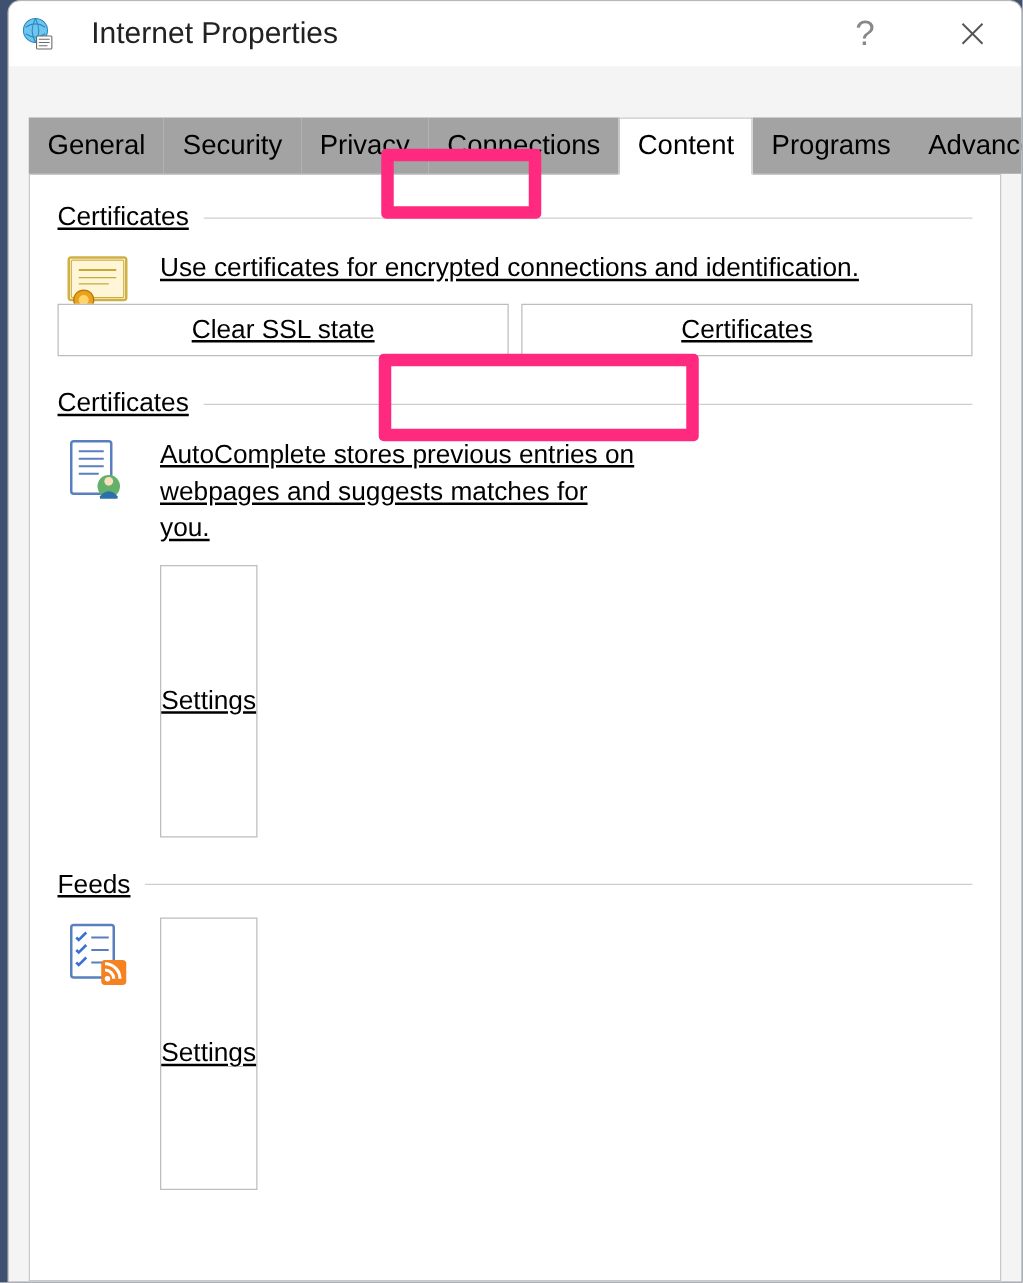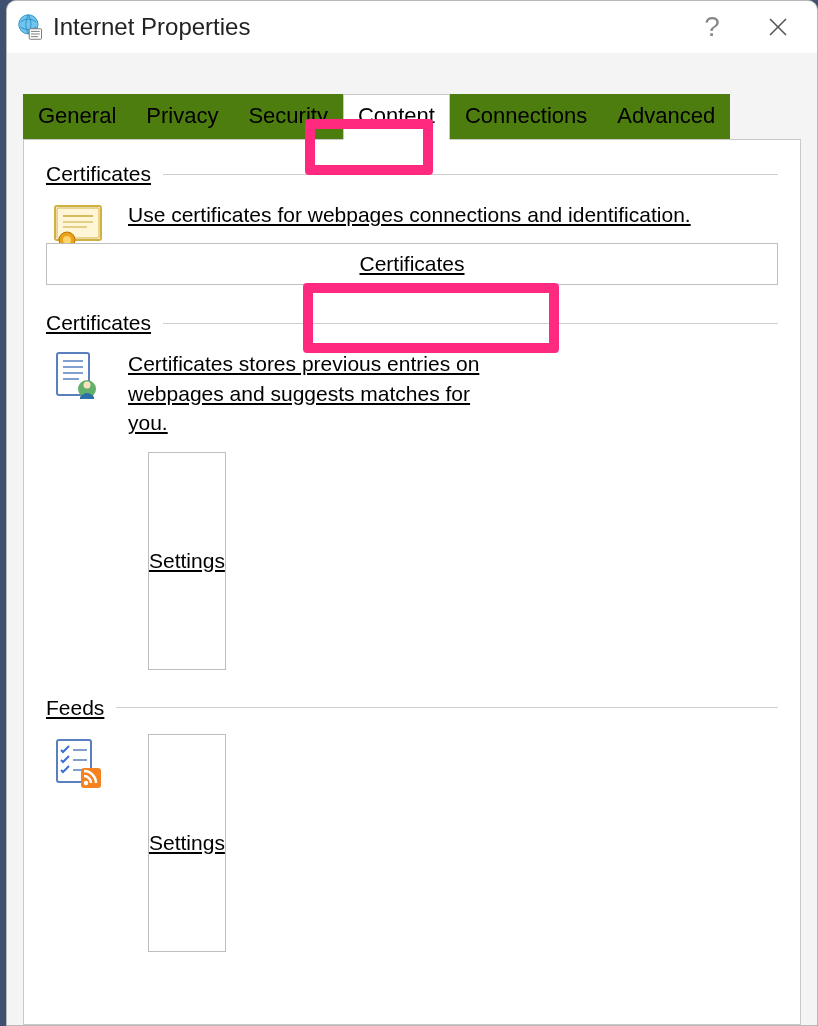--- a/index.html
+++ b/index.html
@@ -25,20 +25,21 @@
   }
   
   .titlebar {
     display: flex;
     align-items: center;
     height: 52px;
     padding: 0 6px 0 10px;
     background: #ffffff;
     border-top-left-radius: 10px;
     border-top-right-radius: 10px;
+    gap: 20px;
   }
   .titlebar .app-icon { width: 28px; height: 28px; margin-right: 8px; flex: 0 0 auto; }
   .titlebar .title { flex: 1 1 auto; font-size: 24px; color: #222; font-weight: 400; }
   .titlebar .tb-btn {
     width: 66px; height: 44px;
     display: flex; align-items: center; justify-content: center;
     color: #555; font-size: 26px;
   }
   .titlebar .tb-btn.help { font-size: 28px; color: #888; }
   .titlebar .tb-btn.close svg { width: 20px; height: 20px; stroke: #555; stroke-width: 1.6; }
@@ -56,21 +57,21 @@
     display: flex;
     align-items: flex-end;
     padding: 22px 16px 0 16px;
     height: 86px;
     position: relative;
   }
   .tab {
     padding: 8px 14px 10px 14px;
     font-size: 22px;
     color: #000;
-    background: #4d7c0f;
+    background: #a3a3a3;
     border: 1px solid transparent;
     border-bottom: none;
     position: relative;
     z-index: 1;
     white-space: nowrap;
   }
   .tab.active {
     background: #ffffff;
     border: 1px solid #c8c8c8;
     border-bottom: 1px solid #ffffff;
@@ -117,21 +118,21 @@
   .btn-row { display: flex; gap: 10px; }
   .btn {
     flex: 1 1 0;
     height: 42px;
     border: 1px solid #bdbdbd;
     background: #ffffff;
     font-size: 21px;
     display: flex; align-items: center; justify-content: center;
     cursor: pointer;
   }
-  .btn.fixed { flex: 0 0 218px; margin-left: 20px; }
+  .btn.fixed { flex: 0 0 218px; }
 
   .row-two-col {
     display: flex; gap: 20px; align-items: flex-start;
   }
   .row-two-col .desc { flex: 1 1 auto; max-width: 380px; }
 </style>
 </head>
 <body>
 
 <div class="window">
@@ -154,24 +155,25 @@
         <line x1="2" y1="2" x2="18" y2="18"></line>
         <line x1="18" y1="2" x2="2" y2="18"></line>
       </svg>
     </div>
   </div>
 
   <div class="client">
 
     <div class="tabs">
       <div class="tab">General</div>
+      <div class="tab">Security</div>
       <div class="tab">Privacy</div>
-      <div class="tab">Security</div>
+      <div class="tab">Connections</div>
       <div class="tab active">Content</div>
-      <div class="tab">Connections</div>
+      <div class="tab">Programs</div>
       <div class="tab">Advanced</div>
     </div>
 
     <div class="page">
 
       <div class="group">
         <div class="group-header">
           <span class="label">Certificates</span>
           <span class="rule"></span>
         </div>
@@ -182,22 +184,23 @@
               <rect x="8" y="8" width="42" height="30" rx="1" fill="#fff6d8" stroke="#d0b040" stroke-width="1"></rect>
               <line x1="14" y1="16" x2="44" y2="16" stroke="#caa836" stroke-width="1.5"></line>
               <line x1="14" y1="22" x2="44" y2="22" stroke="#caa836" stroke-width="1"></line>
               <line x1="14" y1="27" x2="38" y2="27" stroke="#caa836" stroke-width="1"></line>
               <circle cx="18" cy="40" r="8" fill="#e9a21a" stroke="#b97600" stroke-width="1"></circle>
               <circle cx="18" cy="40" r="4" fill="#ffd56b"></circle>
               <path d="M12 44 L10 56 L18 50 L26 56 L24 44 Z" fill="#3d6bd6" stroke="#2a4ba0" stroke-width="0.8"></path>
             </svg>
           </div>
           <div class="content">
-            <div class="desc">Use certificates for webpages connections and identification.</div>
+            <div class="desc">Use certificates for encrypted connections and identification.</div>
             <div class="btn-row" style="margin-left:-82px;">
+              <div class="btn">Clear SSL state</div>
               <div class="btn">Certificates</div>
             </div>
           </div>
         </div>
       </div>
 
       <div class="group">
         <div class="group-header">
           <span class="label">Certificates</span>
           <span class="rule"></span>
@@ -209,21 +212,21 @@
               <line x1="14" y1="12" x2="34" y2="12" stroke="#5a7fbf" stroke-width="1.5"></line>
               <line x1="14" y1="18" x2="34" y2="18" stroke="#5a7fbf" stroke-width="1.5"></line>
               <line x1="14" y1="24" x2="34" y2="24" stroke="#5a7fbf" stroke-width="1.5"></line>
               <line x1="14" y1="30" x2="30" y2="30" stroke="#5a7fbf" stroke-width="1.5"></line>
               <circle cx="38" cy="40" r="9" fill="#63b06b"></circle>
               <circle cx="38" cy="36" r="3.5" fill="#fbe0c0"></circle>
               <path d="M31 48 Q38 40 45 48 L45 50 L31 50 Z" fill="#2d6fa8"></path>
             </svg>
           </div>
           <div class="content row-two-col">
-            <div class="desc">Certificates stores previous entries on webpages and suggests matches for you.</div>
+            <div class="desc">AutoComplete stores previous entries on webpages and suggests matches for you.</div>
             <div class="btn fixed">Settings</div>
           </div>
         </div>
       </div>
 
       <div class="group">
         <div class="group-header">
           <span class="label">Feeds</span>
           <span class="rule"></span>
         </div>

